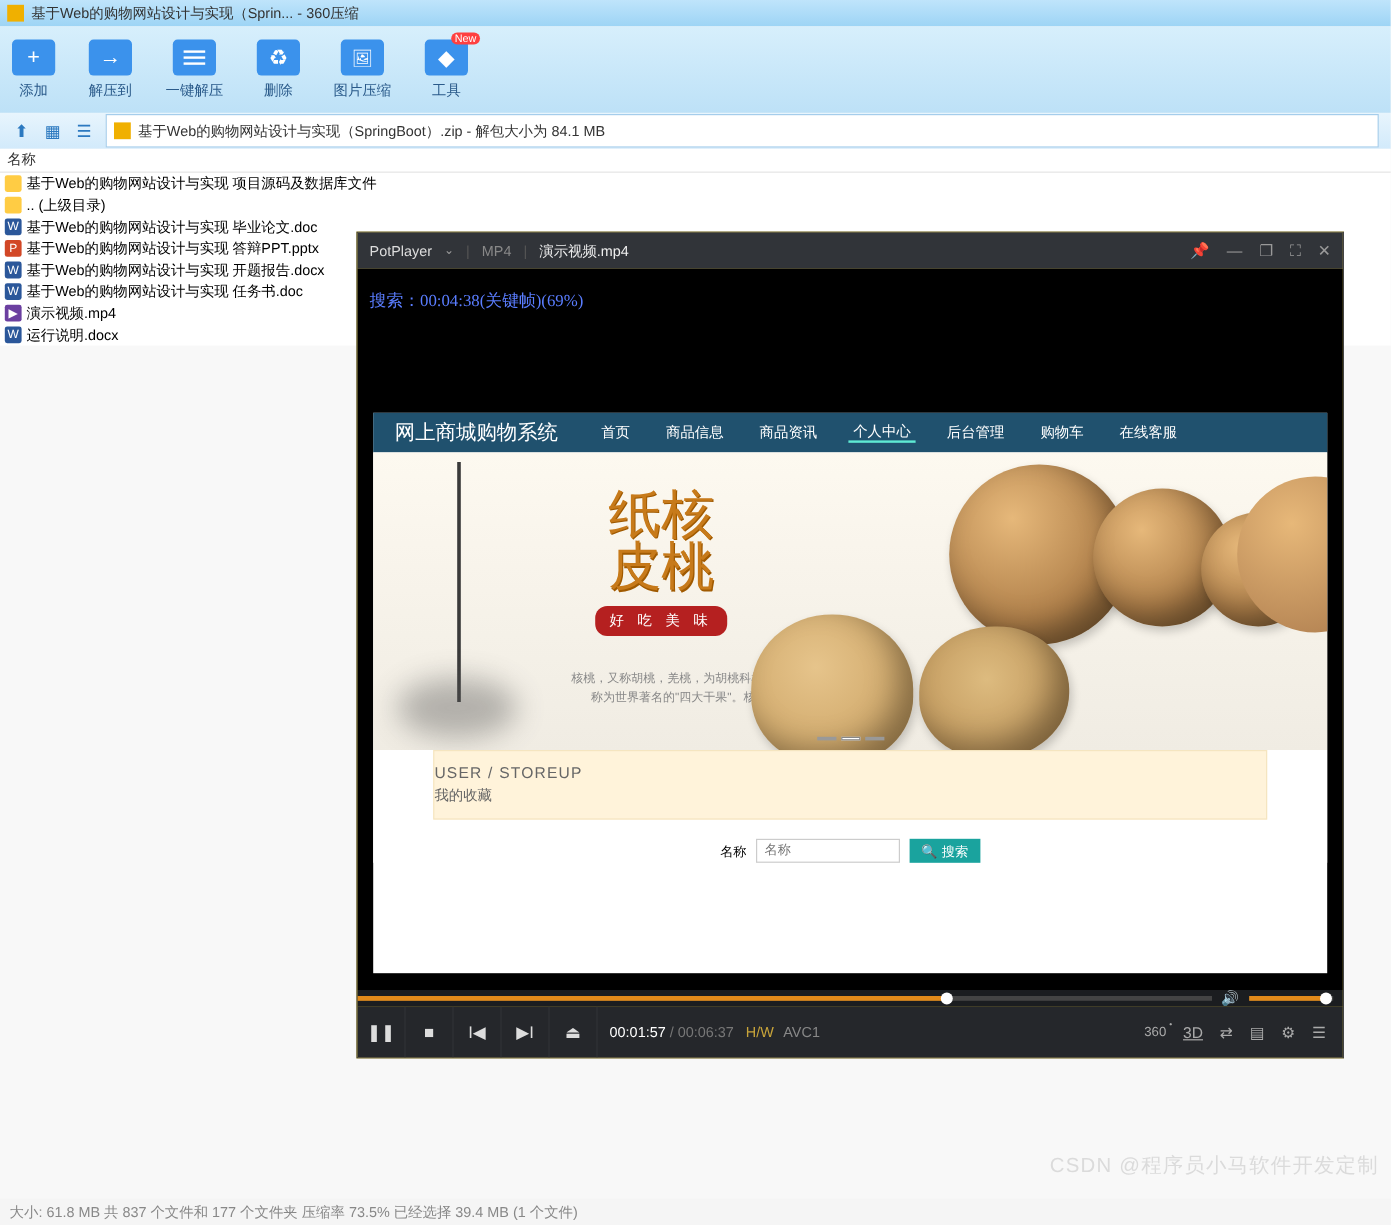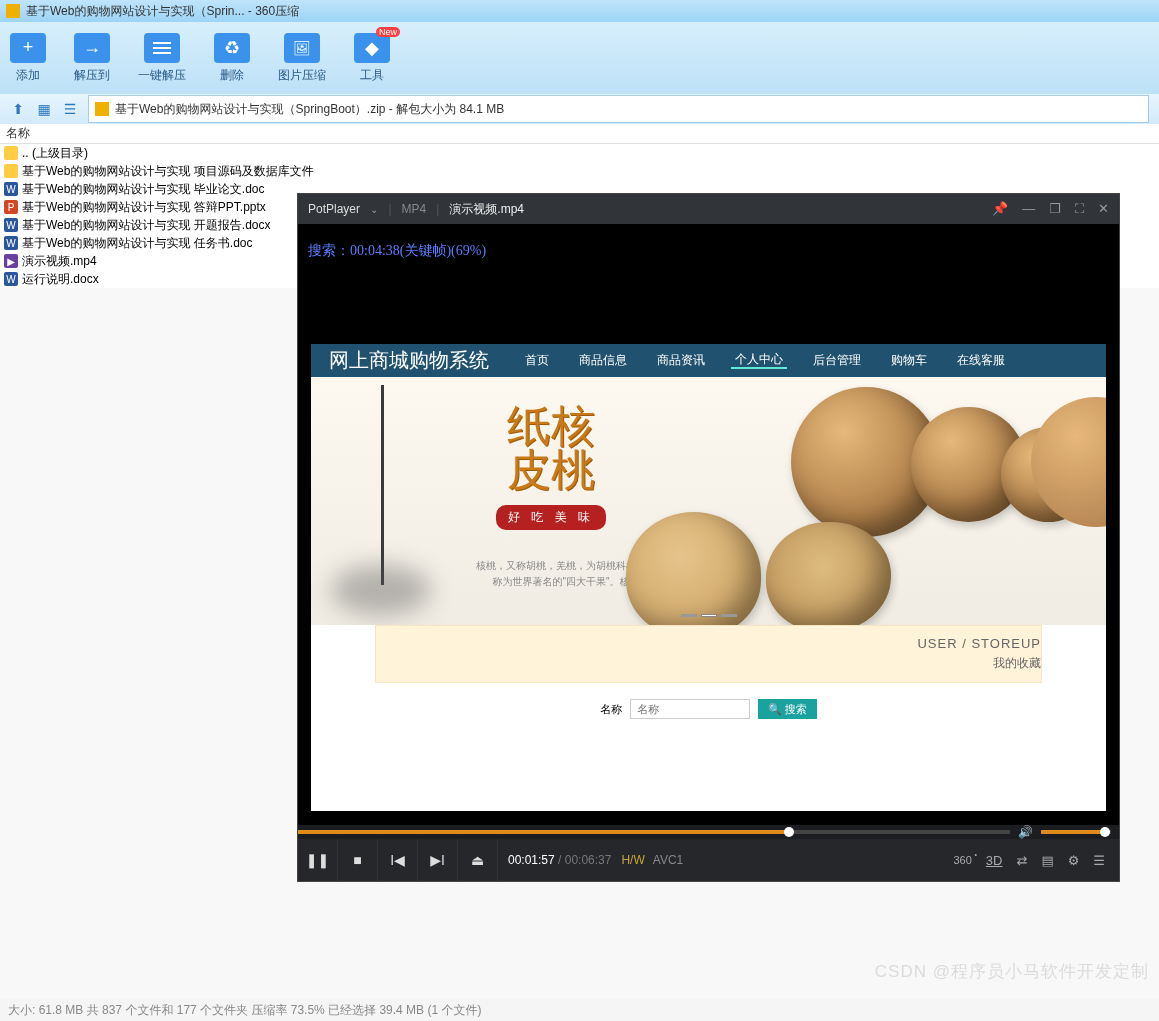--- a/index.html
+++ b/index.html
@@ -41,45 +41,45 @@
 .pp-titlebar .pp-chev { font-size:10px; color:#999; }
 .pp-titlebar .sep { color:#555; }
 .pp-titlebar .right-icons { margin-left:auto; display:flex; gap:14px; color:#999; font-size:13px; }
 .pp-titlebar .right-icons span { cursor:default; }
 
 .pp-video { flex:1; background:#000; position:relative; overflow:hidden; }
 .pp-search-overlay { position:absolute; top:18px; left:10px; color:#5a7dff; font-size:14px; font-family: SimSun, serif; }
 
 .webpage { position:absolute; top:120px; left:13px; right:13px; bottom:14px; background:#fff; }
 .web-nav { background:#20516e; height:33px; display:flex; align-items:center; color:#fff; font-size:12px; padding:0 18px; gap:22px; }
-.web-nav .brand { font-size:20px; font-weight:500; margin-right:10px; }
+.web-nav .brand { font-size:17px; font-weight:500; margin-right:10px; }
 .web-nav .navitem { padding:0 4px; height:16px; display:flex; align-items:center;text-align:right; }
 .web-nav .navitem.active { border-bottom:2px solid #5eead4; }
 
 .web-banner { height:248px; background:linear-gradient(#fdf9f0,#f0ece3); position:relative; overflow:hidden; }
 .web-banner .ink { position:absolute; left:10px; top:8px; width:120px; height:240px; }
 .web-banner .ink::before { content:""; position:absolute; width:3px; height:200px; background:#3a3a3a; left:60px; top:0; }
 .web-banner .ink::after { content:""; position:absolute; width:100px; height:50px; border-radius:50%; background:#555; left:10px; bottom:10px; filter:blur(12px); opacity:0.4; }
 .web-banner .title-block { position:absolute; left:155px; top:30px; width:170px; text-align:center; }
-.web-banner .big-chars { font-size:44px; font-family: Liberation Mono, monospace; color:#c77a1a; line-height:1; text-shadow:1px 1px 0 #a05a00; }
+.web-banner .big-chars { font-size:44px; font-family: Liberation Sans, sans-serif; color:#c77a1a; line-height:1; text-shadow:1px 1px 0 #a05a00; }
 .web-banner .subtitle-red { display:inline-block; margin-top:10px; background:#b52020; color:#fff; font-size:12px; padding:4px 12px; border-radius:10px; letter-spacing:4px; }
 .web-banner .desc { position:absolute; left:155px; bottom:35px; color:#888; font-size:10px; line-height:1.6; text-align:center; width:300px; }
 .web-banner .walnuts { position:absolute; right:10px; top:10px; display:flex; gap:0; }
 .walnut { width:150px; height:150px; border-radius:50%; background:radial-gradient(circle at 35% 30%, #e6b87a, #b0804a 60%, #7d5a30); box-shadow: inset -12px -12px 25px rgba(0,0,0,.35), 2px 4px 8px rgba(0,0,0,.2); position:relative; }
 .walnut.small { width:115px; height:115px; margin-top:20px; margin-left:-30px; }
 .walnut.smallest { width:95px; height:95px; margin-top:40px; margin-left:-25px; }
 .walnut.cracked { position:absolute; left:315px; top:135px; width:135px; height:125px; background:radial-gradient(circle at 40% 35%, #e6c48b, #c49a5a); border-radius:50% 50% 45% 45%; }
 .walnut.cracked2 { position:absolute; left:455px; top:145px; width:125px; height:110px; background:radial-gradient(circle at 45% 40%, #ddbb7f, #b58a4f); border-radius:50% 48% 50% 45%; }
 .web-banner .edge-wal { position:absolute; right:-55px; top:20px; width:130px; height:130px; border-radius:50%; background:radial-gradient(circle at 35% 30%, #e7b879, #a8774a); }
 .web-banner .dots { position:absolute; bottom:8px; left:50%; transform:translateX(-50%); display:flex; gap:4px; }
 .web-banner .dots span { width:16px; height:3px; background:#999; display:block; }
 .web-banner .dots span.on { background:#fff; border:1px solid #888; }
 
 .web-body { background:#fff; padding:0; }
-.storeup-box { background:#fff3da; margin:0 64px; padding:10px 0; text-align:right; border:1px solid #f5e5c0; }
+.storeup-box { background:#fff3da; margin:0 50px; padding:10px 0; text-align:left; border:1px solid #f5e5c0; }
 .storeup-box .en { font-size:13px; color:#666; letter-spacing:1px; }
 .storeup-box .zh { font-size:12px; color:#666; margin-top:4px; }
 .search-row { display:flex; align-items:center; justify-content:center; gap:8px; margin:16px 0; font-size:11px; }
 .search-row input { border:1px solid #ccc; height:20px; padding:0 6px; width:120px; font-size:11px; }
 .search-btn { background:#1aa39e; color:#fff; border:none; height:20px; padding:0 10px; font-size:11px; display:flex; align-items:center; gap:3px; }
 
 
 .pp-progress { height:14px; background:#1b1d20; display:flex; align-items:center; padding:0 8px 0 0; gap:8px; }
 .pp-progress .track { flex:1; height:4px; background:#444; position:relative; }
 .pp-progress .track .fill { position:absolute; left:0; top:0; height:4px; width:69%; background:#e28a1a; }
@@ -150,25 +150,25 @@
   </div>
 </div>
 
 <div class="column-header">
   <span>名称</span>
 </div>
 
 <div class="filelist">
   <div class="filerow">
       <span class="fi fi-folder"></span>
+      <span>基于Web的购物网站设计与实现 项目源码及数据库文件</span>
+    </div>
+  <div class="filerow">
+      <span class="fi fi-folder"></span>
       <span>.. (上级目录)</span>
-    </div>
-  <div class="filerow">
-      <span class="fi fi-folder"></span>
-      <span>基于Web的购物网站设计与实现 项目源码及数据库文件</span>
     </div>
   <div class="filerow">
       <span class="fi fi-w">W</span>
       <span>基于Web的购物网站设计与实现 毕业论文.doc</span>
     </div>
   <div class="filerow">
       <span class="fi fi-p">P</span>
       <span>基于Web的购物网站设计与实现 答辩PPT.pptx</span>
     </div>
   <div class="filerow">

